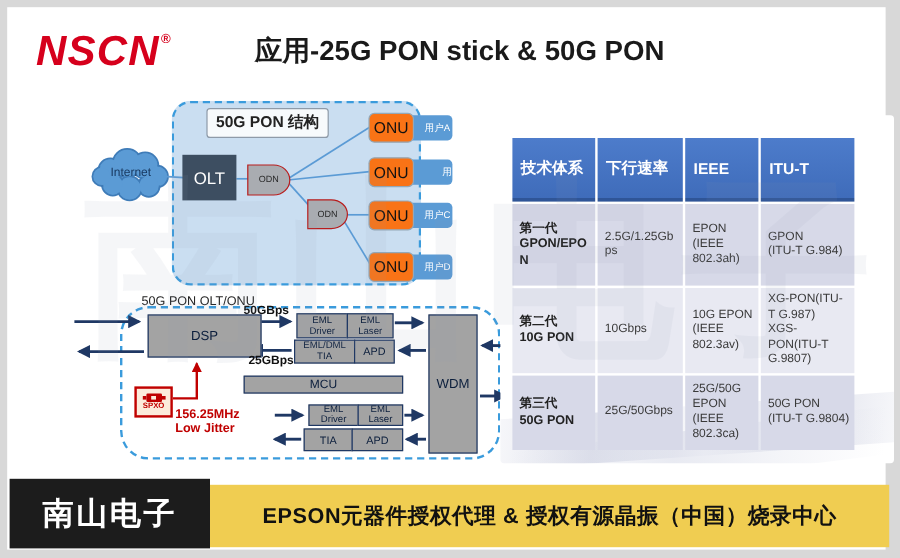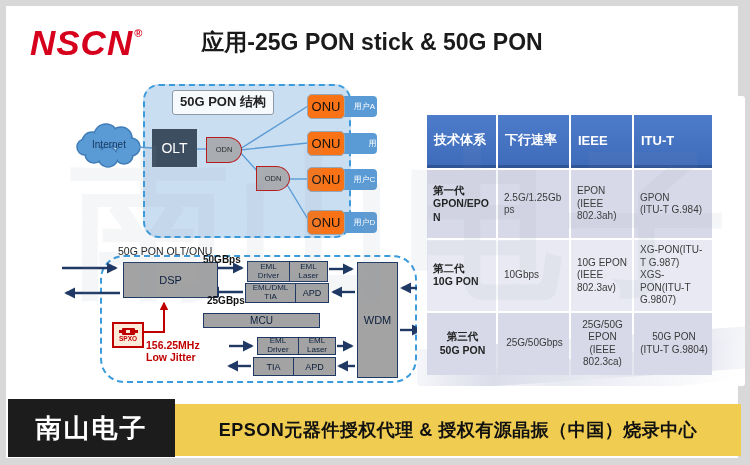--- a/index.html
+++ b/index.html
@@ -19,21 +19,21 @@
     left:70px;top:95px;width:660px;height:260px;
     font-size:160px;font-weight:bold;color:#8f9ab0;opacity:.08;
     letter-spacing:6px;white-space:nowrap;pointer-events:none;z-index:6;
     line-height:260px;
   }
 
   
   .logo{left:30px;top:13px;color:#d6001c;font-weight:bold;font-style:italic;
         font-size:35px;letter-spacing:1px;line-height:40px;}
   .logo sup{font-size:11px;font-style:normal;vertical-align:18px;margin-left:1px;}
-  .page-title{left:162px;top:27px;width:420px;text-align:center;
+  .page-title{left:173px;top:27px;width:420px;text-align:center;
         font-size:23px;font-weight:bold;color:#1a1a1a;}
 
   
   .pon-bg{left:143px;top:84px;width:208px;height:154px;background:#cadef1;
         border:2px dashed #3a9bdc;border-radius:16px;box-sizing:border-box;z-index:1;}
   .pon-caption{left:172px;top:90px;width:102px;height:25px;background:#f7fafc;
         border:1.5px solid #8e9aa8;border-radius:3px;box-sizing:border-box;z-index:3;
         font-size:13px;font-weight:bold;color:#222;text-align:center;line-height:22px;}
   .internet-label{left:84px;top:139px;width:50px;text-align:center;font-size:10px;
         color:#17375e;z-index:3;}
@@ -64,35 +64,35 @@
         background:linear-gradient(#4d7ccb,#3f6cba);color:#fff;font-size:13px;font-weight:bold;
         text-align:left;padding:4px 4px 4px 7px;height:42px;vertical-align:middle;
         border-bottom:3px solid #2f5597;}
   .spec-table td{
         font-size:10px;color:#3a3a3a;padding:4px 4px 4px 6px;vertical-align:middle;
         white-space:pre-line;overflow-wrap:anywhere;line-height:1.25;}
   .spec-table tr.dark td{background:#d7d9e8;}
   .spec-table tr.light td{background:#e8e9f2;}
   .spec-table td.gen{font-weight:bold;color:#222;font-size:10.5px;}
   .c1{width:58px;} .c2{width:60px;} .c3{width:50px;} .c4{width:67px;}
-  .r1 td{height:60px;} .r2 td{height:52px;} .r3 td{height:54px;text-align:center;}
+  .r1 td{height:60px;} .r2 td{height:52px;} .r3 td{height:54px;}
 
   
   .olt-caption{left:118px;top:245px;font-size:10.5px;color:#222;z-index:3;}
   .olt-dash{left:100px;top:255px;width:317px;height:128px;border:2px dashed #3a9bdc;
         border-radius:24px;box-sizing:border-box;z-index:1;background:transparent;}
   .dev{background:#a3a3a3;border:1.5px solid #1f3864;box-sizing:border-box;z-index:3;
         color:#0b1e3c;text-align:center;display:flex;align-items:center;justify-content:center;}
   .dsp{left:123px;top:262px;width:95px;height:36px;font-size:11px;}
   .small{font-size:8px;line-height:1.1;}
   .emld1{left:247px;top:261px;width:43px;height:21px;}
   .emll1{left:289px;top:261px;width:39px;height:21px;}
   .tia1 {left:245px;top:283px;width:51px;height:20px;}
   .apd1 {left:295px;top:283px;width:34px;height:20px;font-size:9px;}
-  .mcu  {left:203px;top:313px;width:117px;height:15px;font-size:10px;}
+  .mcu  {left:203px;top:313px;width:133px;height:15px;font-size:10px;}
   .emld2{left:257px;top:337px;width:42px;height:18px;}
   .emll2{left:298px;top:337px;width:38px;height:18px;}
   .tia2 {left:253px;top:357px;width:41px;height:19px;font-size:9px;}
   .apd2 {left:293px;top:357px;width:43px;height:19px;font-size:9px;}
   .wdm  {left:357px;top:262px;width:41px;height:116px;font-size:11px;}
   .rate {font-size:10px;font-weight:bold;color:#111;z-index:4;}
   .rate-tx{left:203px;top:254px;}
   .rate-rx{left:207px;top:295px;}
   .spxo-box{left:112px;top:322px;width:32px;height:26px;background:#fcebdb;
         border:2px solid #c00000;box-sizing:border-box;z-index:3;

